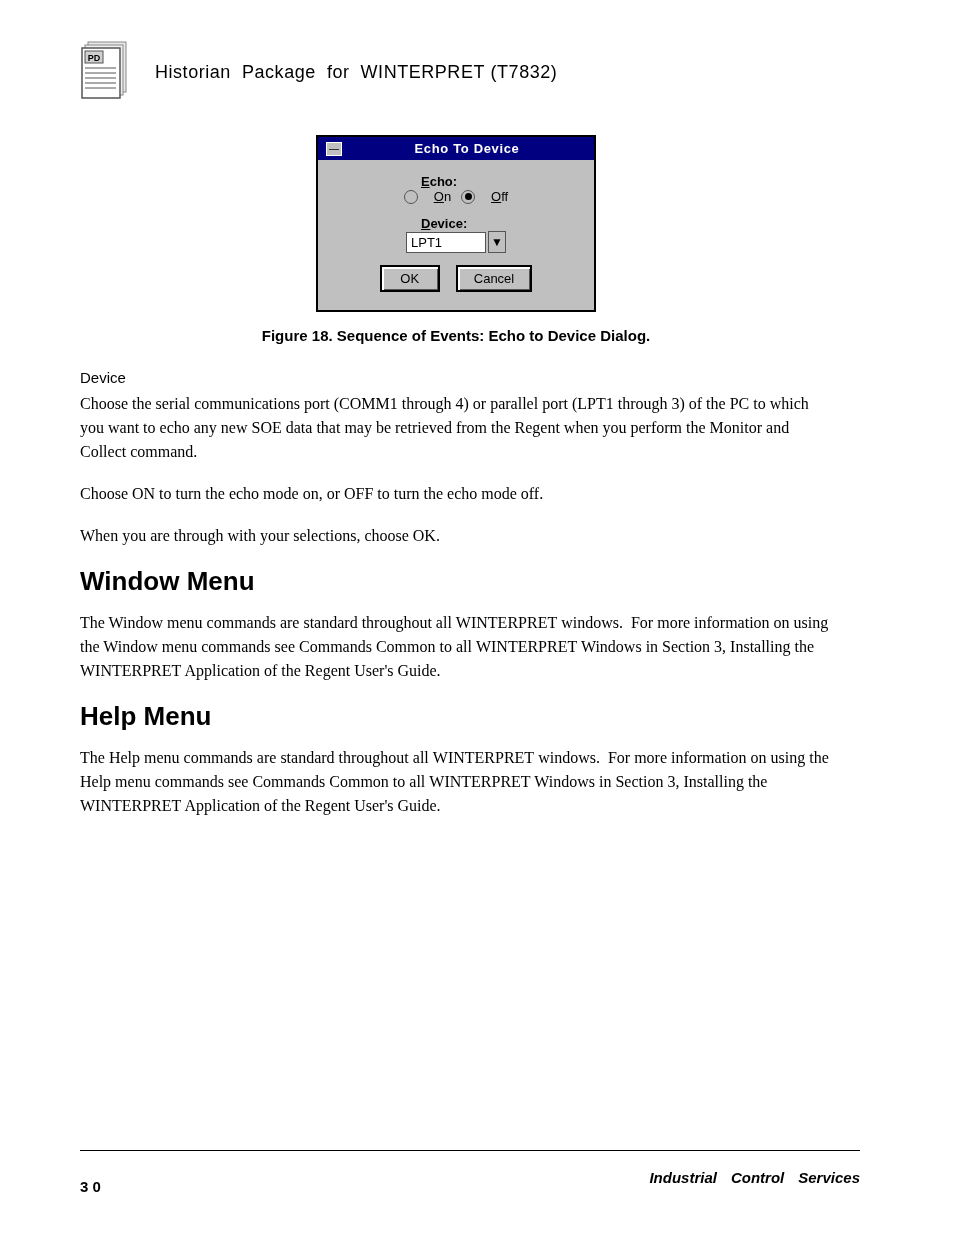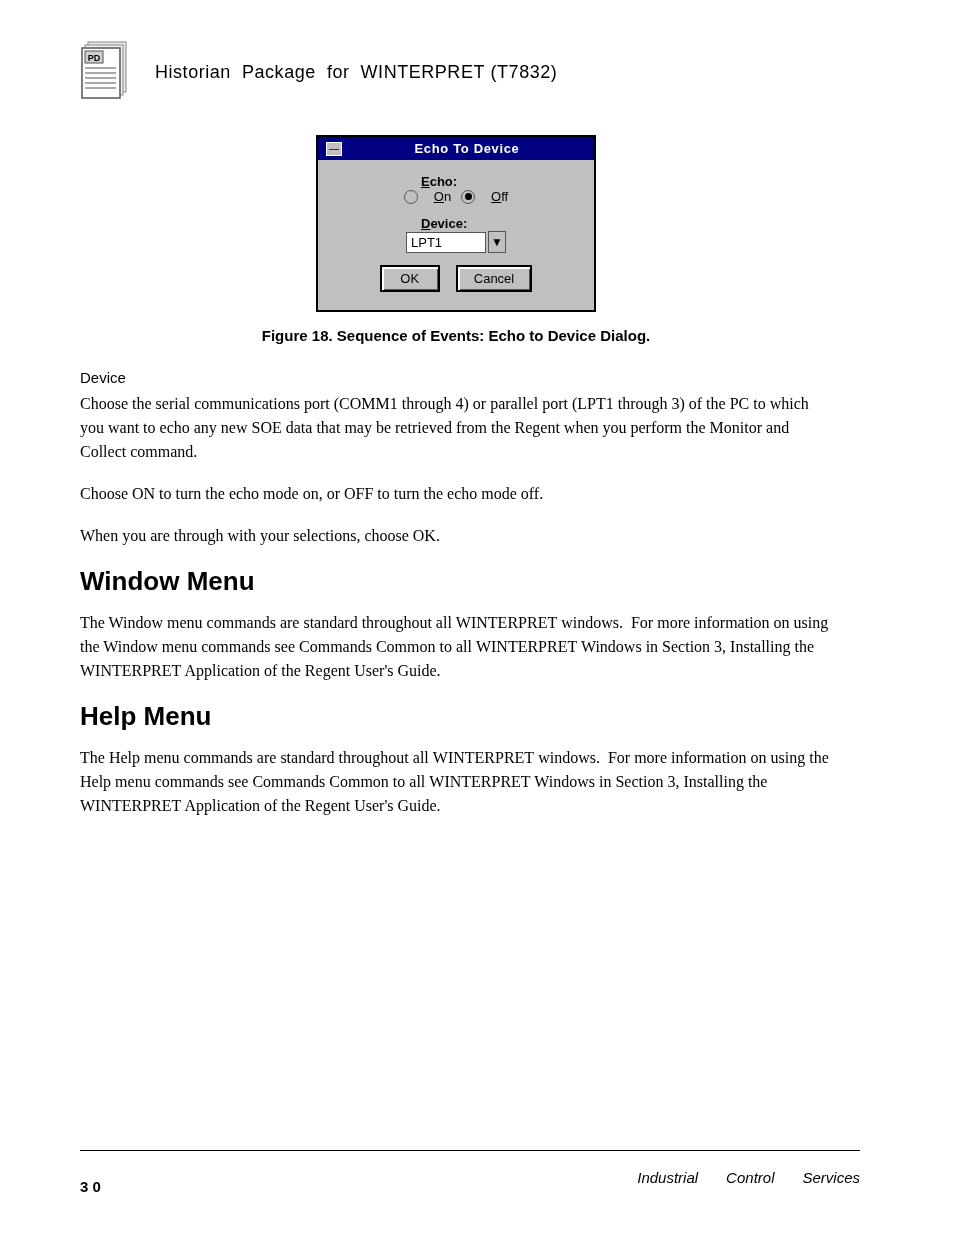--- a/index.html
+++ b/index.html
@@ -261,21 +261,22 @@
       font-size: 15px;
       font-weight: bold;
       margin-top: 19px;
     }
 
     .footer-right {
       font-family: Arial, Helvetica, sans-serif;
       font-size: 15px;
       font-style: italic;
       display: flex;
-      gap: 28px;
+      gap: 14px;
+      font-weight: bold;
     }
 
     
     .content-area {
       
     }
   </style>
 </head>
 <body>
 

